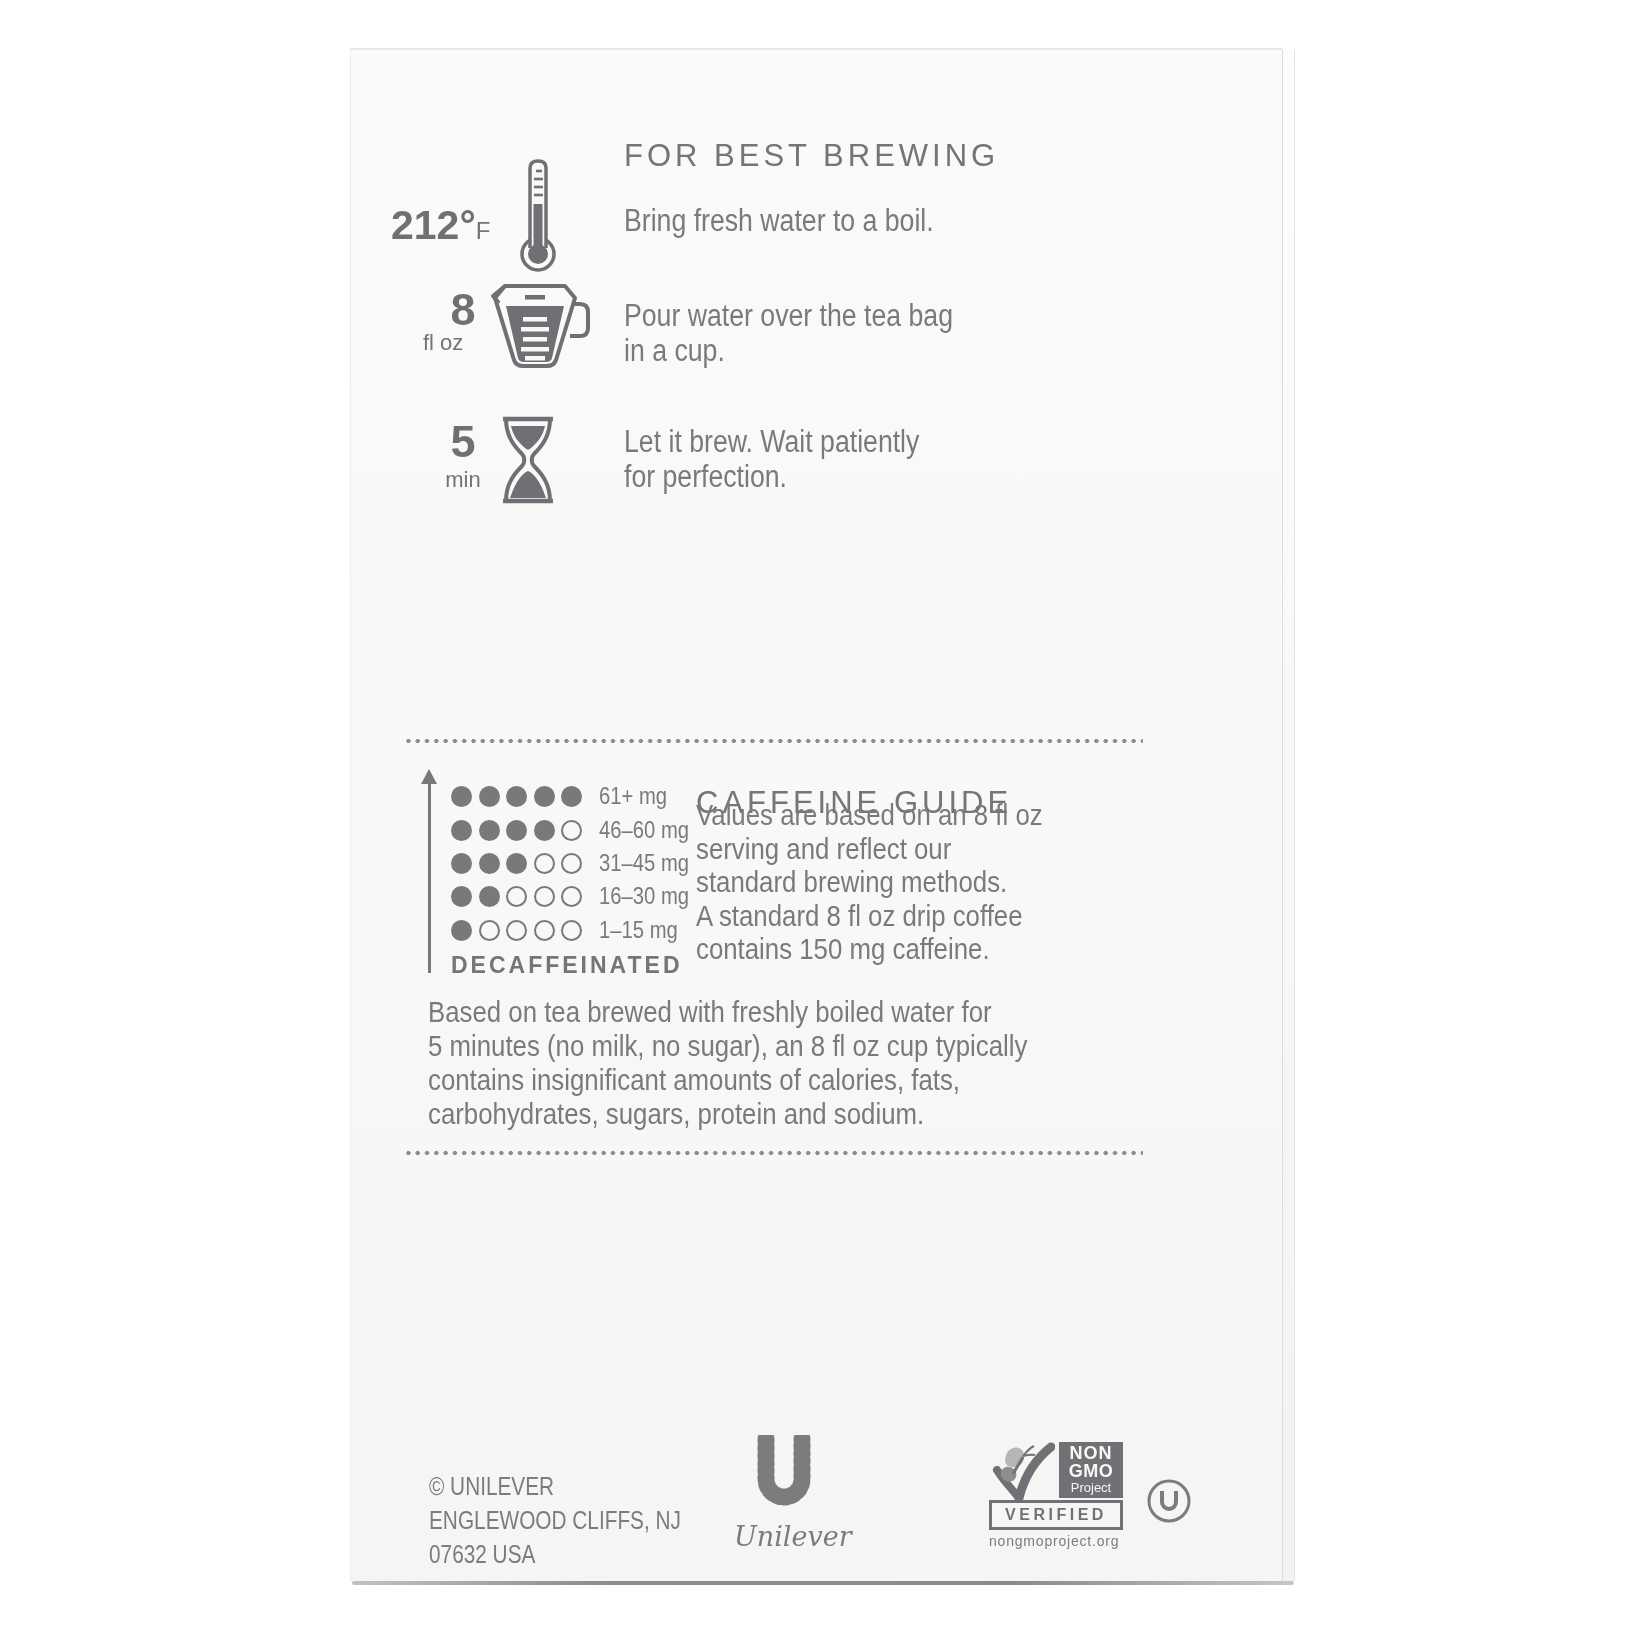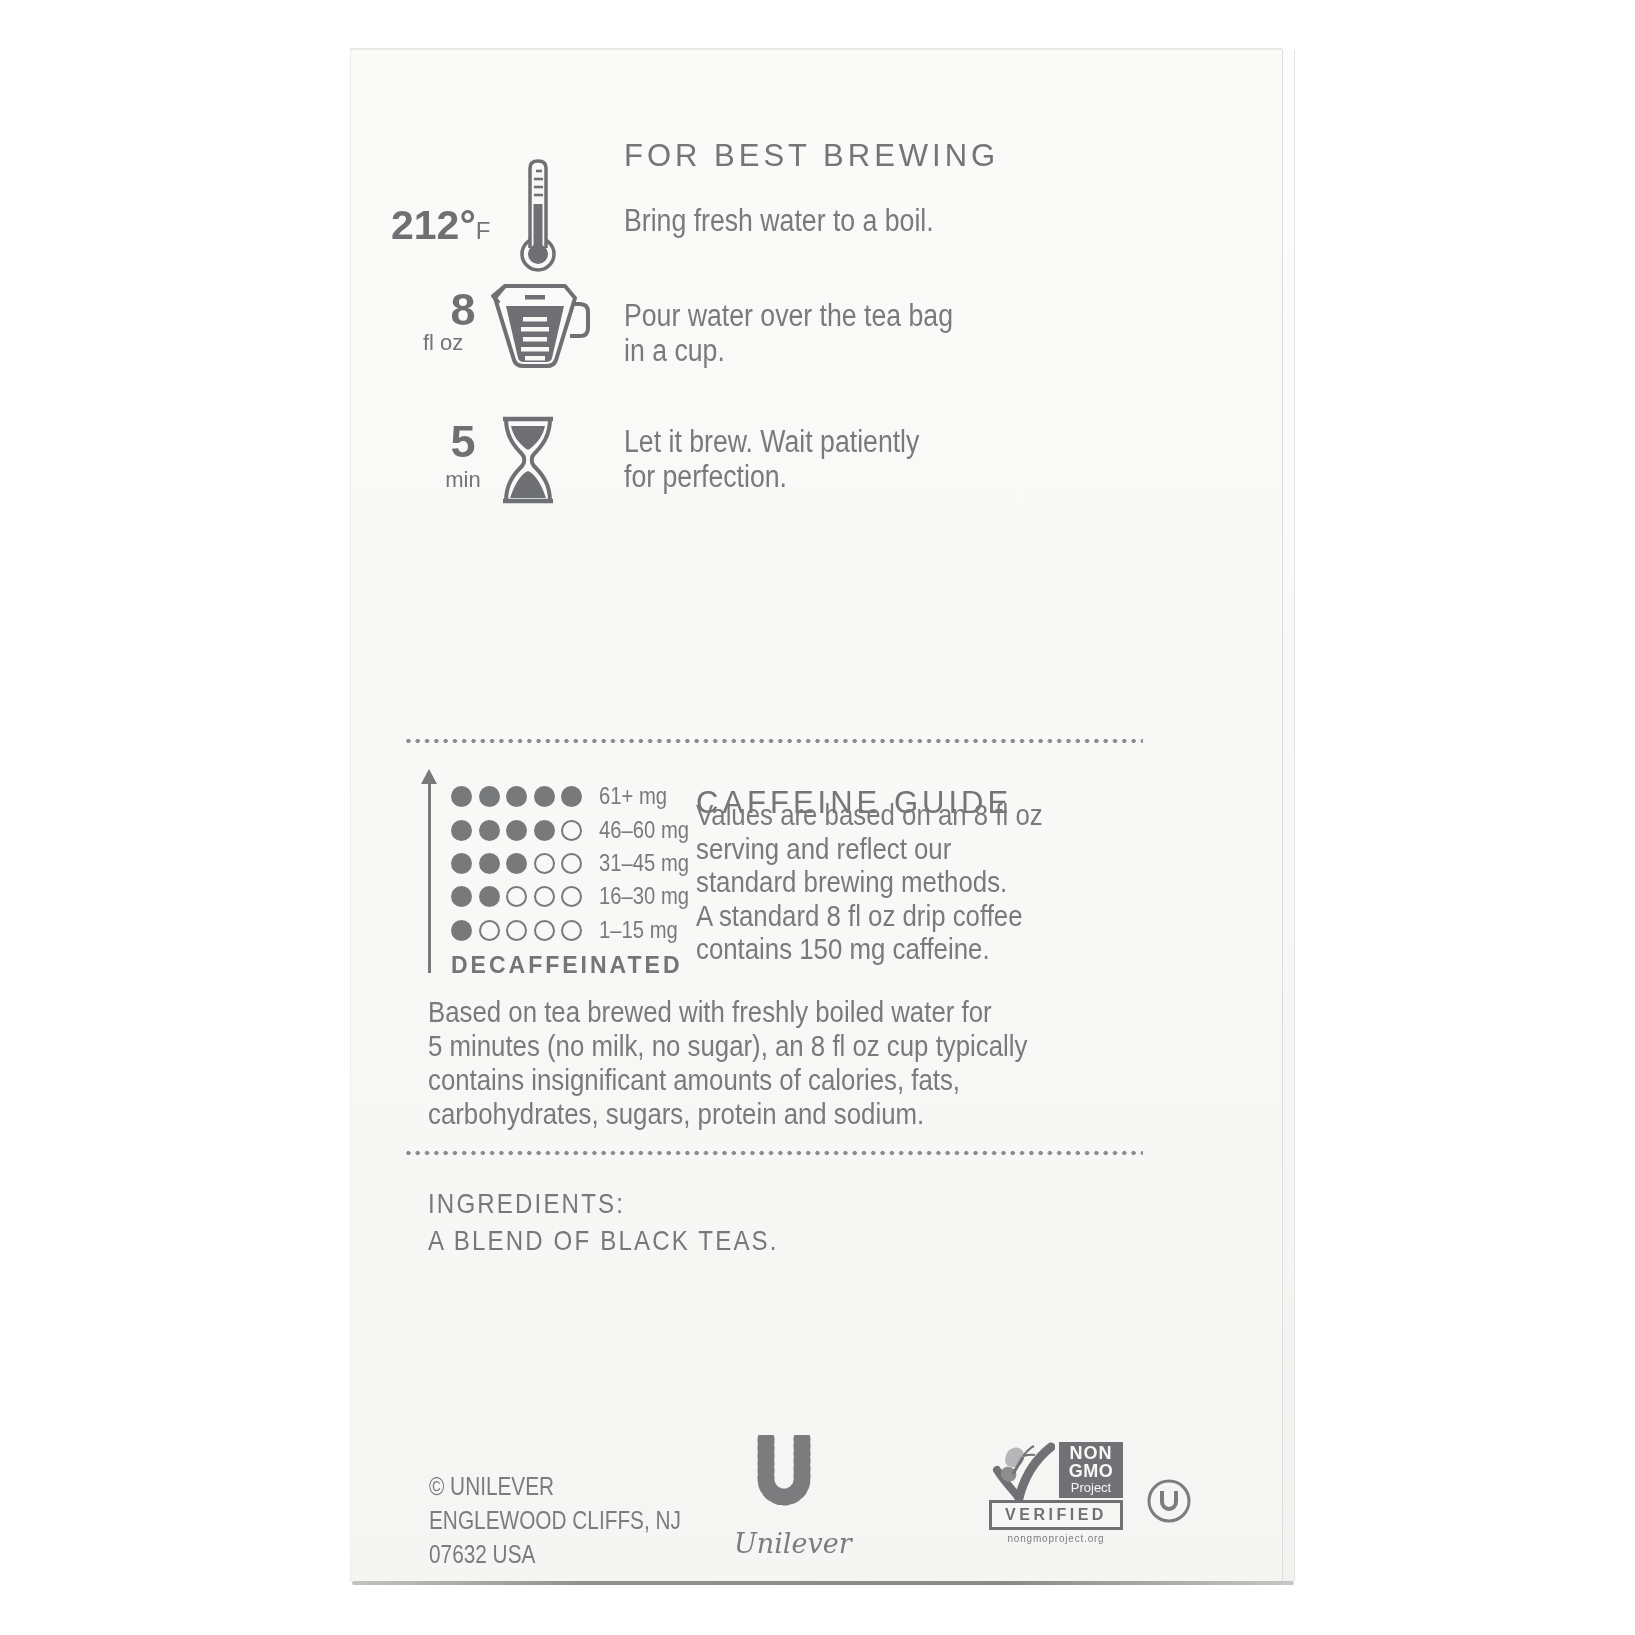--- a/index.html
+++ b/index.html
@@ -117,38 +117,38 @@
 
   
   .copyright {
     left: 78px; top: 1419px;
     font-size: 26px; line-height: 34px; color: #7b7c7e;
     transform: scaleX(0.8); transform-origin: 0 0;
   }
   .unilever { left: 383px; top: 1385px; width: 100px; text-align: center; }
   .unilever .wordmark {
     font-family: "DejaVu Serif", serif; font-style: italic;
-    font-size: 27px; color: #7b7c7e; margin-top: 9px;
+    font-size: 27px; color: #7b7c7e; margin-top: 2px;
   }
   .nongmo { left: 638px; top: 1392px; width: 134px; }
   .nongmo .toprow { display: flex; }
   .nongmo .gmobox {
     width: 64px; height: 56px; background: #6f7174; color: #f8f8f7;
     text-align: center; padding-top: 2px; box-sizing: border-box; margin-left: 4px;
   }
   .nongmo .gmobox .b1 { font-size: 18px; font-weight: bold; letter-spacing: 1px; line-height: 18px; }
   .nongmo .gmobox .b2 { font-size: 18px; font-weight: bold; letter-spacing: 0.5px; line-height: 18px; text-align: center; }
   .nongmo .gmobox .b3 { font-size: 13px; line-height: 15px; }
   .nongmo .verified {
     margin-top: 0; border: 3px solid #6f7174; height: 24px; line-height: 24px;
     text-align: center; font-size: 16px; font-weight: bold; letter-spacing: 3.5px;
     color: #6f7174; box-sizing: content-box;
   }
   .nongmo .url {
-    margin-top: 3px; text-align: center; font-size: 10px; letter-spacing: 0.8px;
+    margin-top: 3px; font-size: 14px; letter-spacing: 0.8px;
     color: #7b7c7e;
   }
   .kosher { left: 795px; top: 1428px; width: 46px; height: 46px; }
 </style>
 </head>
 <body>
 
 <div class="canvas">
 
   <div class="panel">
@@ -263,24 +263,20 @@
 contains 150 mg caffeine.</div>
     </div>
 
     <div class="abs brew-note pre cond">Based on tea brewed with freshly boiled water for
 5 minutes (no milk, no sugar), an 8 fl oz cup typically
 contains insignificant amounts of calories, fats,
 carbohydrates, sugars, protein and sodium.</div>
 
     <div class="abs dotted d2"></div>
 
-    <div class="abs ingredients">
-      <div class="cond">INGREDIENTS:</div>
-      <div class="cond">A BLEND OF BLACK TEAS.</div>
-    </div>
 
     <div>
       <div class="abs copyright pre">© UNILEVER
 ENGLEWOOD CLIFFS, NJ
 07632 USA</div>
 
       <div class="abs unilever">
         <svg width="100" height="80" viewBox="0 0 100 80">
           <path d="M32,4 V44 a18,18 0 0 0 36,0 V4" fill="none" stroke="#7b7c7e" stroke-width="17" stroke-dasharray="3.5 4" stroke-linecap="round"></path>
           <path d="M32,4 V44 a18,18 0 0 0 36,0 V4" fill="none" stroke="#7b7c7e" stroke-width="9" stroke-dasharray="2 5.5" stroke-dashoffset="3"></path>

